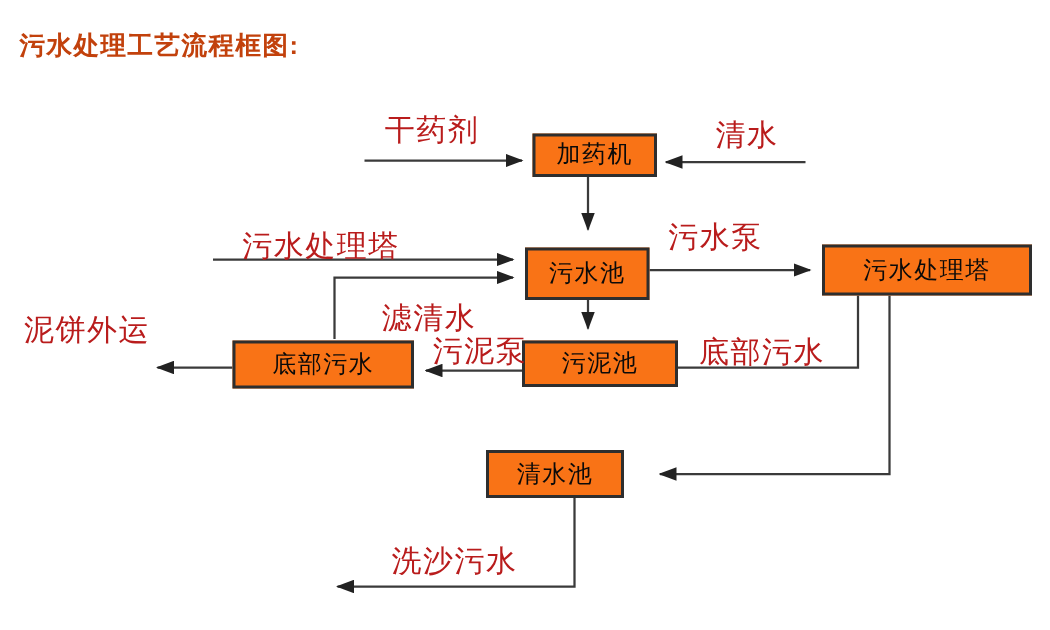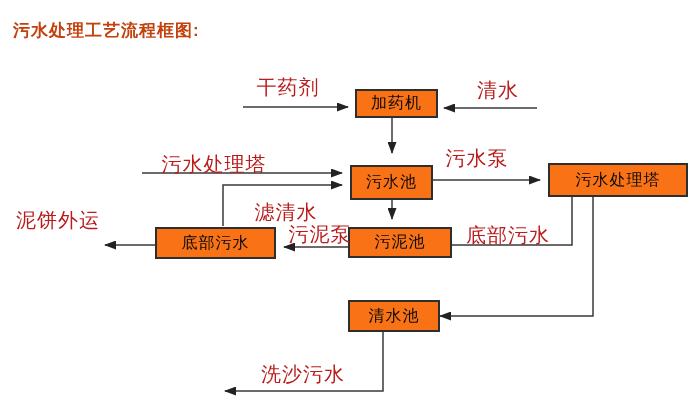--- a/index.html
+++ b/index.html
@@ -84,21 +84,21 @@
     <path class="flow-line" d="M155 245 L105 245" marker-end="url(#arrow)"></path>
     <path class="flow-line" d="M593 197 L593 316 L440 316" marker-end="url(#arrow)"></path>
     <path class="flow-line" d="M383 332 L383 391 L225 391" marker-end="url(#arrow)"></path>
   </svg>
 
   <div class="node" style="left:355px; top:89px; width:83px; height:29px;">加药机</div>
   <div class="node" style="left:350px; top:165px; width:83px; height:35px;">污水池</div>
   <div class="node" style="left:548px; top:163px; width:140px; height:34px;">污水处理塔</div>
   <div class="node" style="left:348px; top:227px; width:104px; height:31px;">污泥池</div>
   <div class="node" style="left:155px; top:227px; width:121px; height:32px;">底部污水</div>
-  <div class="node" style="left:348px; top:300px; width:92px; height:32px;">清水池</div>
+  <div class="node" style="left:324px; top:300px; width:92px; height:32px;">清水池</div>
 
   <div class="flow-label" style="left:288px; top:87px;">干药剂</div>
   <div class="flow-label" style="left:498px; top:90px;">清水</div>
   <div class="flow-label" style="left:214px; top:164px;">污水处理塔</div>
   <div class="flow-label" style="left:477px; top:158px;">污水泵</div>
   <div class="flow-label" style="left:286px; top:212px;">滤清水</div>
   <div class="flow-label" style="left:320px; top:234px;">污泥泵</div>
   <div class="flow-label" style="left:508px; top:235px;">底部污水</div>
   <div class="flow-label" style="left:58px; top:220px;">泥饼外运</div>
   <div class="flow-label" style="left:303px; top:374px;">洗沙污水</div>

